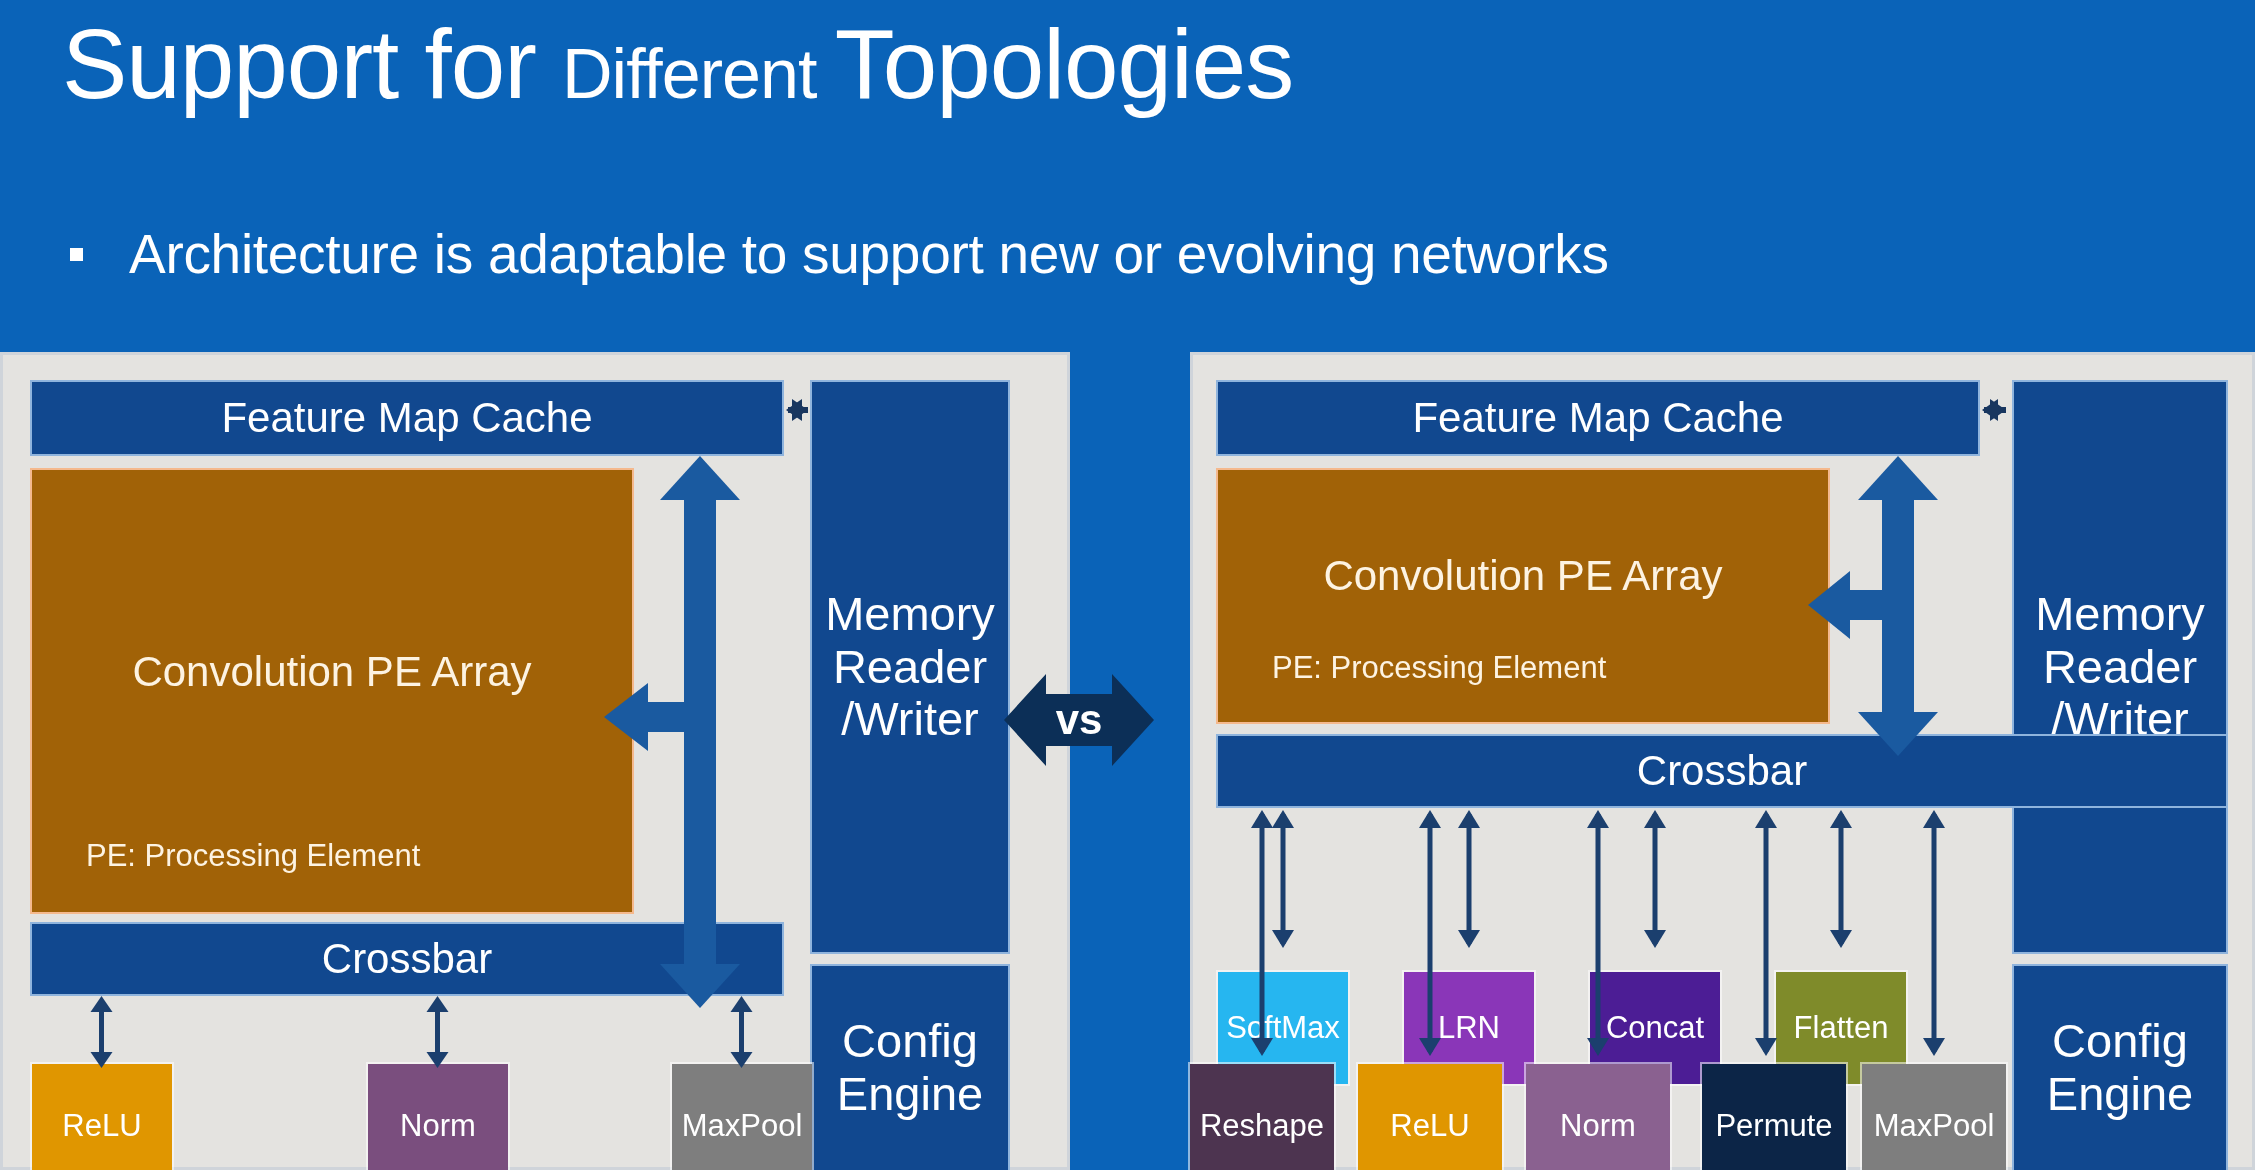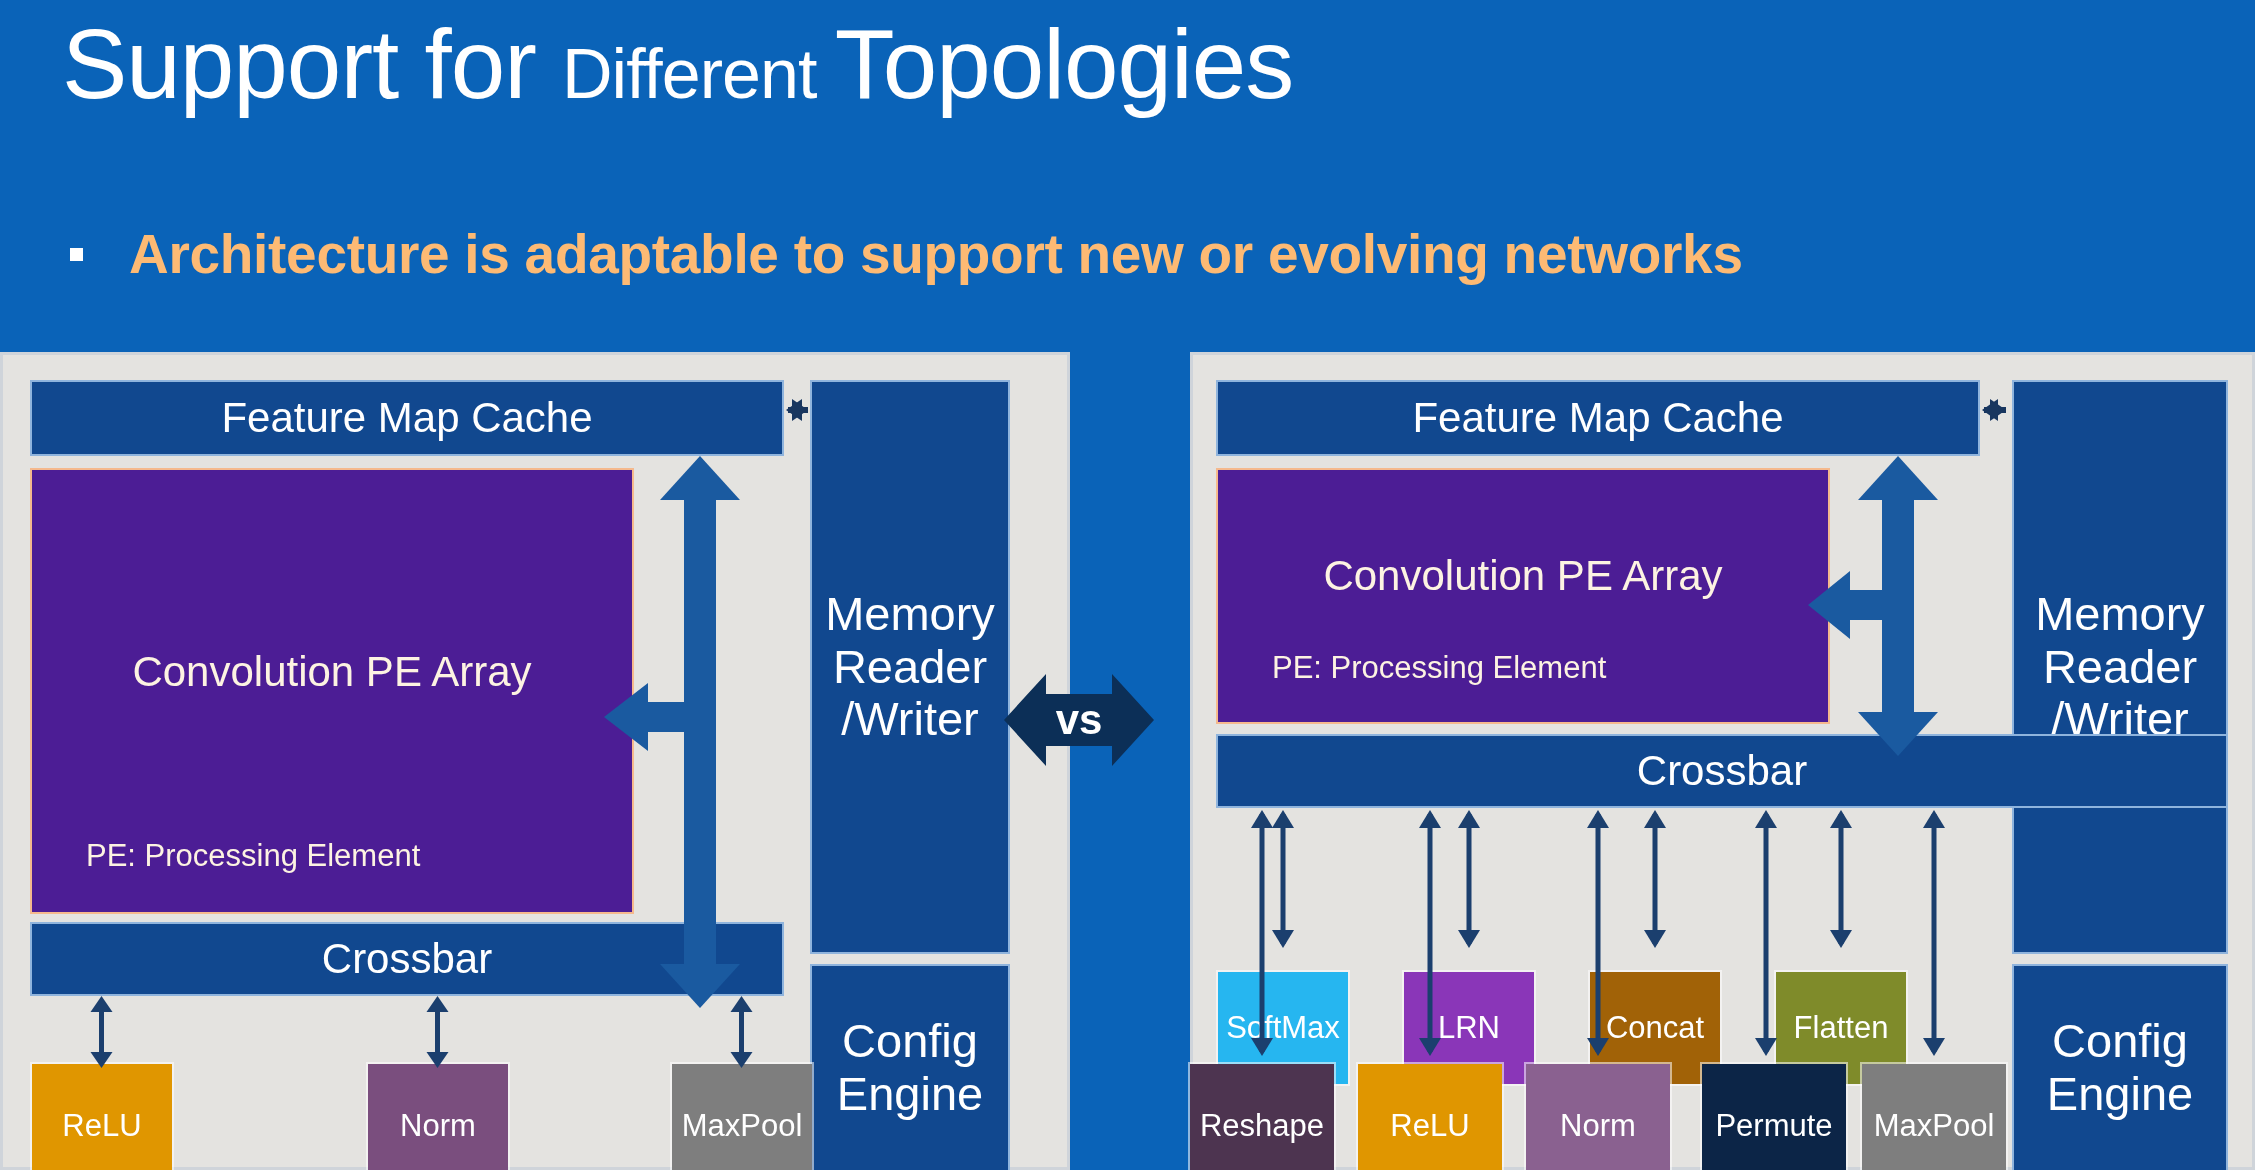--- a/index.html
+++ b/index.html
@@ -21,21 +21,21 @@
   .t-big{font-size:98px;font-weight:400;}
   .t-small{font-size:70px;font-weight:400;}
 
   .bullet-row{
     position:absolute;left:70px;top:222px;
     display:flex;align-items:center;white-space:nowrap;
   }
   .bullet-mark{
     width:13px;height:13px;background:#ffffff;margin-right:46px;flex:none;
   }
-  .bullet-text{color:#fdba74;font-size:55px;font-weight:700;letter-spacing:-0.3px;}
+  .bullet-text{color:#ffffff;font-size:55px;font-weight:400;letter-spacing:-0.3px;}
 
   
   .panel{
     position:absolute;top:352px;height:818px;
     background:#e4e3e0;
     box-shadow:0 0 0 3px #cfd4da inset;
   }
   #panel-left{left:0px;width:1070px;}
   #panel-right{left:1190px;width:1065px;}
 
@@ -47,21 +47,21 @@
     display:flex;align-items:center;justify-content:center;
     text-align:center;
     box-shadow:0 0 0 2px #8fb4dd;
     line-height:1.12;
   }
   .blk-lg{font-size:42px;}
   .blk-xl{font-size:47px;}
 
   
   .pe{
-    position:absolute;background:#4c1d95;
+    position:absolute;background:#a16207;
     box-shadow:0 0 0 2px #f5b98d;
   }
   .pe-title{
     position:absolute;left:0;right:0;
     color:#fdf3e2;font-size:42px;text-align:center;
   }
   .pe-sub{
     position:absolute;left:0;right:0;
     color:#fdf3e2;font-size:31px;text-align:center;
   }
@@ -179,21 +179,21 @@
 
     <div class="pe" style="left:28px;top:118px;width:610px;height:252px;">
       <div class="pe-title" style="top:82px;">Convolution PE Array</div>
       <div class="pe-sub" style="top:180px;text-align:left;padding-left:54px;">PE: Processing Element</div>
     </div>
 
     <div class="blk blk-lg" style="left:28px;top:384px;width:1008px;height:70px;">Crossbar</div>
 
     <div class="op mid" style="left:28px;top:600px;width:130px;height:112px;background:#26b6f0;">SoftMax</div>
     <div class="op mid" style="left:214px;top:600px;width:130px;height:112px;background:#8a36b8;">LRN</div>
-    <div class="op mid" style="left:400px;top:600px;width:130px;height:112px;background:#a16207;">Concat</div>
+    <div class="op mid" style="left:400px;top:600px;width:130px;height:112px;background:#4c1d95;">Concat</div>
     <div class="op mid" style="left:586px;top:600px;width:130px;height:112px;background:#7f8b2a;text-align:center;">Flatten</div>
 
     <div class="op" style="left:0px;top:712px;width:144px;height:106px;background:#4d3450;">Reshape</div>
     <div class="op" style="left:168px;top:712px;width:144px;height:106px;background:#e09600;">ReLU</div>
     <div class="op" style="left:336px;top:712px;width:144px;height:106px;background:#8a6190;">Norm</div>
     <div class="op" style="left:512px;top:712px;width:144px;height:106px;background:#0c2547;">Permute</div>
     <div class="op" style="left:672px;top:712px;width:144px;height:106px;background:#7e7e7e;">MaxPool</div>
 
     <svg class="arrows" width="1065" height="818">
 

